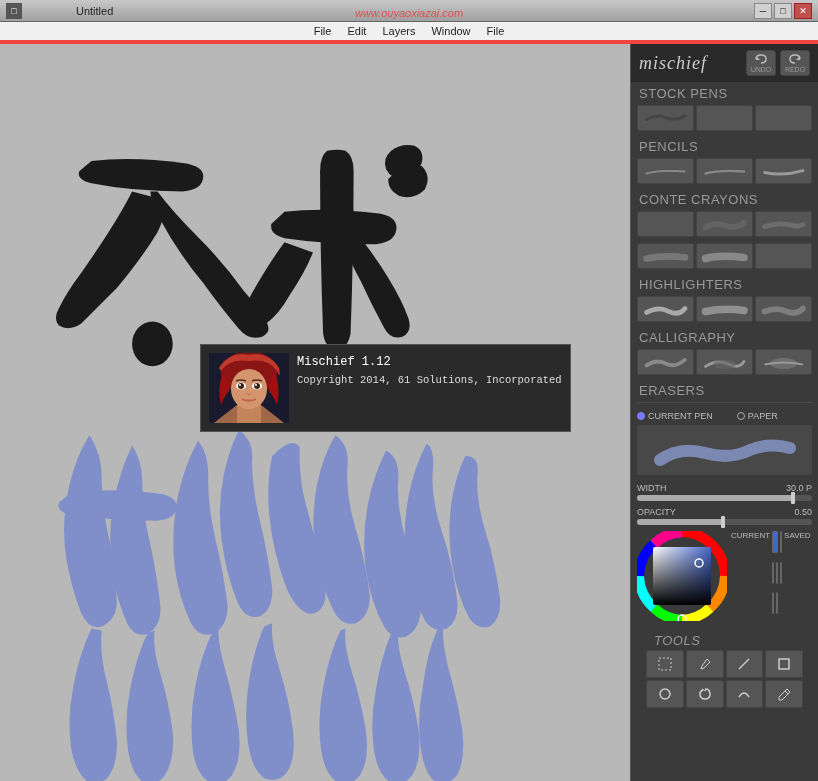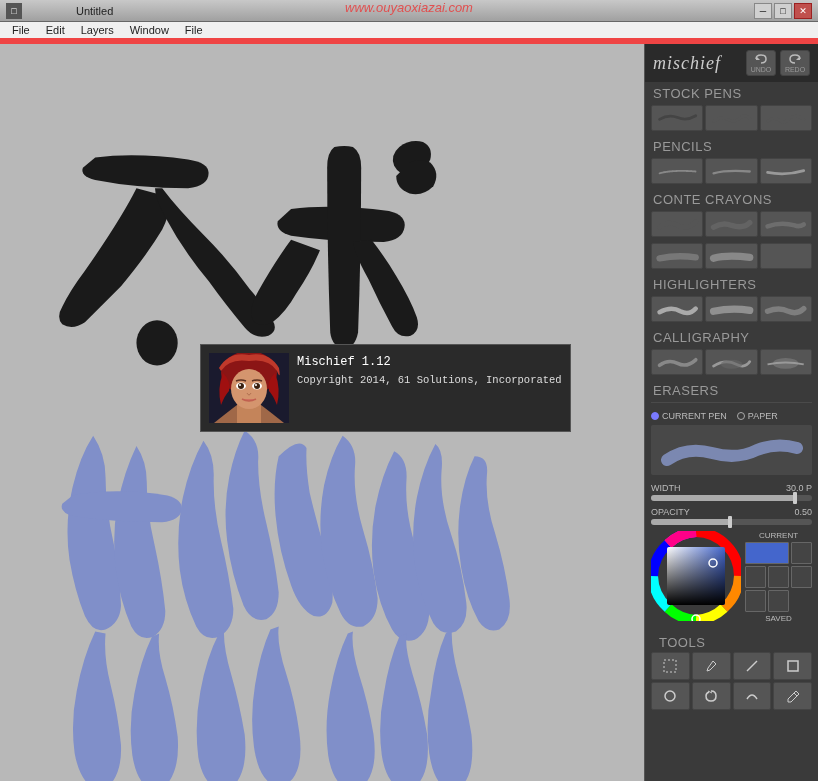--- a/index.html
+++ b/index.html
@@ -38,39 +38,40 @@
       border: 1px solid #888;
       display: flex; align-items: center; justify-content: center;
     }
     .btn-minimize { background: #d0d0d0; }
     .btn-maximize { background: #d0d0d0; }
     .btn-close { background: #c0504d; color: white; border-color: #9b2020 !important; }
 
     
     #watermark {
       position: absolute;
-      top: 0;
+      top: 7px;
       left: 50%;
       transform: translateX(-50%);
       color: #e05050;
-      font-size: 13px;
+      font-size: 11px;
       font-style: italic;
       pointer-events: none;
       z-index: 100;
       white-space: nowrap;
     }
 
     
     #menu-bar {
       background: #f0f0f0;
       height: 22px;
       display: flex;
       align-items: center;
       padding: 0 4px;
-      border-bottom: 6px solid #ef4444;
+      border-bottom: 4px solid #ef4444;
+      justify-content: center;
     }
     #menu-bar .menu-item {
       padding: 2px 8px;
       font-size: 11px;
       color: #222;
       cursor: pointer;
     }
 
     
     #main-layout {
@@ -117,21 +118,21 @@
     #about-dialog .about-text .title { font-size: 12px; color: white; font-weight: normal; }
 
     
     .kanji-canvas {
       width: 100%;
       height: 100%;
     }
 
     
     #right-panel {
-      width: 174px;
+      width: 188px;
       background: #3a3a3a;
       display: flex;
       flex-direction: column;
       border-left: 1px solid #555;
       overflow-y: auto;
       overflow-x: hidden;
     }
 
     
     #panel-header {
@@ -191,21 +192,21 @@
       overflow: hidden;
       display: flex; align-items: center; justify-content: center;
     }
     .brush-thumb svg { width: 90%; height: 80%; }
 
     
     #current-pen-section {
       padding: 4px 6px;
     }
     .pen-radio-row {
-      display: flex; align-items: flex-end; gap: 10px;
+      display: flex; align-items: flex-end; gap: 24px;
       padding: 2px 0 4px;
     }
     .radio-label {
       display: flex; align-items: center; gap: 3px;
       font-size: 9px; color: #bbb; cursor: pointer;
     }
     .radio-dot {
       width: 8px; height: 8px;
       border-radius: 50%;
       border: 1px solid #aaa;
@@ -259,42 +260,43 @@
       display: flex;
       gap: 4px;
     }
     .color-wheel-wrap {
       position: relative;
       width: 90px; height: 90px;
     }
     .color-swatches {
       flex: 1;
       display: flex;
-      flex-direction: column;
+      flex-direction: row;
       gap: 2px;
     }
     .swatch-label {
       font-size: 8px; color: #bbb; text-align: center;
     }
     .swatch-grid {
       display: grid;
       grid-template-columns: repeat(3, 1fr);
       gap: 2px;
     }
     .swatch-cell {
       height: 22px;
       border: 1px solid #666;
       border-radius: 1px;
       cursor: pointer;
     }
     .swatch-cell.empty-swatch { background: #444; }
 
     
     #tools-section {
-      padding: 4px 6px;
+      padding: 4px 15px;
+      font-style: italic;
     }
     .tools-grid {
       display: grid;
       grid-template-columns: repeat(4, 1fr);
       gap: 2px;
     }
     .tool-btn {
       height: 28px;
       background: #555;
       border: 1px solid #444;

